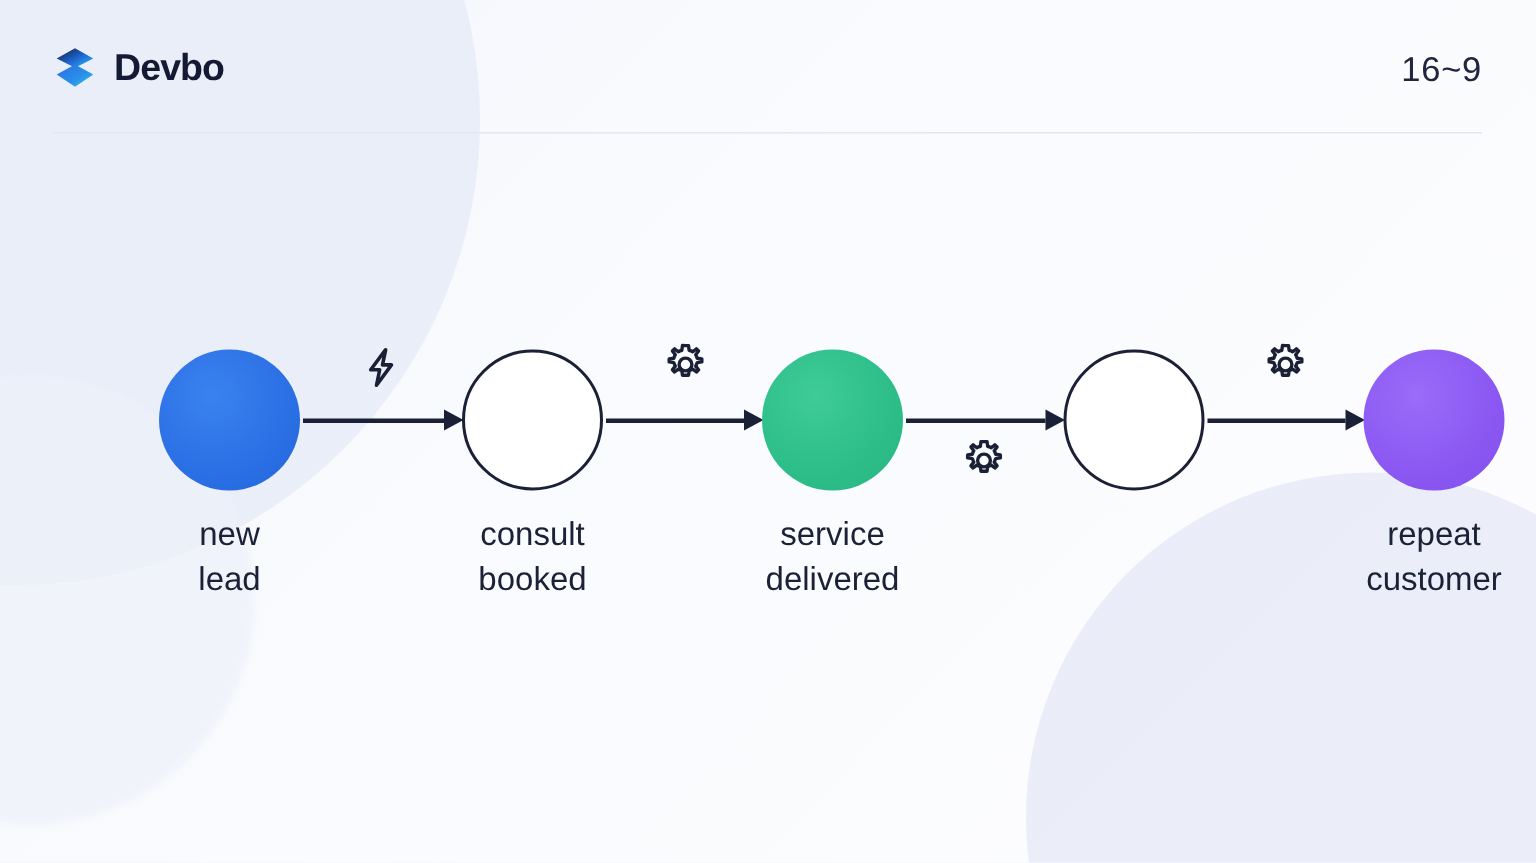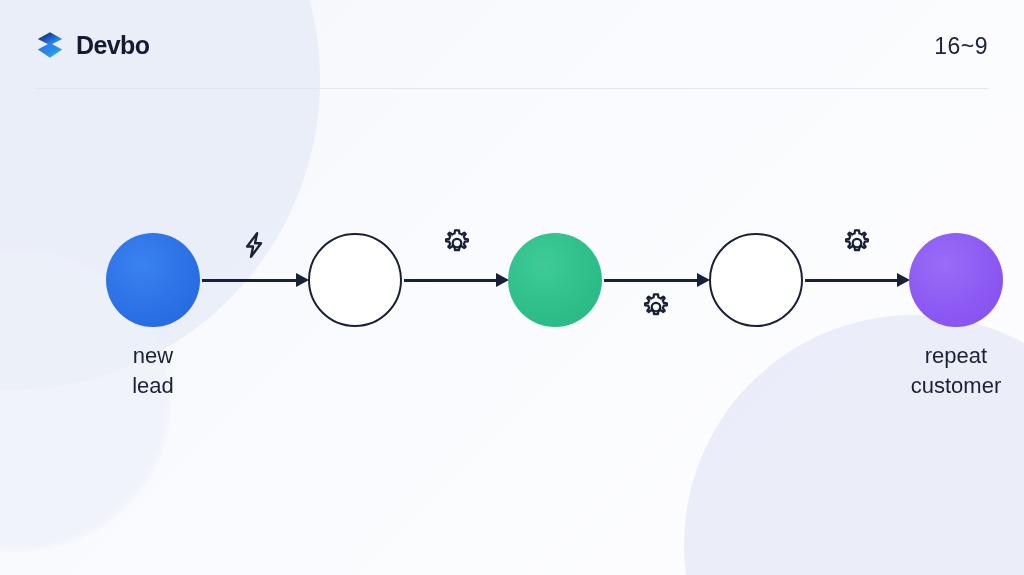--- a/index.html
+++ b/index.html
@@ -255,22 +255,26 @@
         <circle cx="12" cy="12" r="3.4"></circle>
         <path d="M12 1.9 l1.6 0 0.35 2.5 a7.9 7.9 0 0 1 1.9 0.79 l2.0 -1.55 1.13 1.13 -1.55 2.0 a7.9 7.9 0 0 1 0.79 1.9 l2.5 0.35 0 1.6 -2.5 0.35 a7.9 7.9 0 0 1 -0.79 1.9 l1.55 2.0 -1.13 1.13 -2.0 -1.55 a7.9 7.9 0 0 1 -1.9 0.79 l-0.35 2.5 -1.6 0 -1.6 0 -0.35 -2.5 a7.9 7.9 0 0 1 -1.9 -0.79 l-2.0 1.55 -1.13 -1.13 1.55 -2.0 a7.9 7.9 0 0 1 -0.79 -1.9 l-2.5 -0.35 0 -1.6 2.5 -0.35 a7.9 7.9 0 0 1 0.79 -1.9 l-1.55 -2.0 1.13 -1.13 2.0 1.55 a7.9 7.9 0 0 1 1.9 -0.79 l0.35 -2.5 z"></path>
       </svg>
     </div>
 
     <div class="node filled-blue" style="left:63px; top:233px;"></div>
     <div class="node-label" style="left:-5px; top:341px;">new
 lead</div>
 
     <div class="node outlined" style="left:265px; top:233px;"></div>
+    <div class="node-label" style="left:197px; top:341px;">consult
+booked</div>
 
     <div class="node filled-green" style="left:465px; top:233px;"></div>
+    <div class="node-label" style="left:397px; top:341px;">service
+delivered</div>
 
     <div class="node outlined" style="left:666px; top:233px;"></div>
 
     <div class="node filled-purple" style="left:866px; top:233px;"></div>
     <div class="node-label" style="left:798px; top:341px;">repeat
 customer</div>
 
   </div>
 </div>
 

